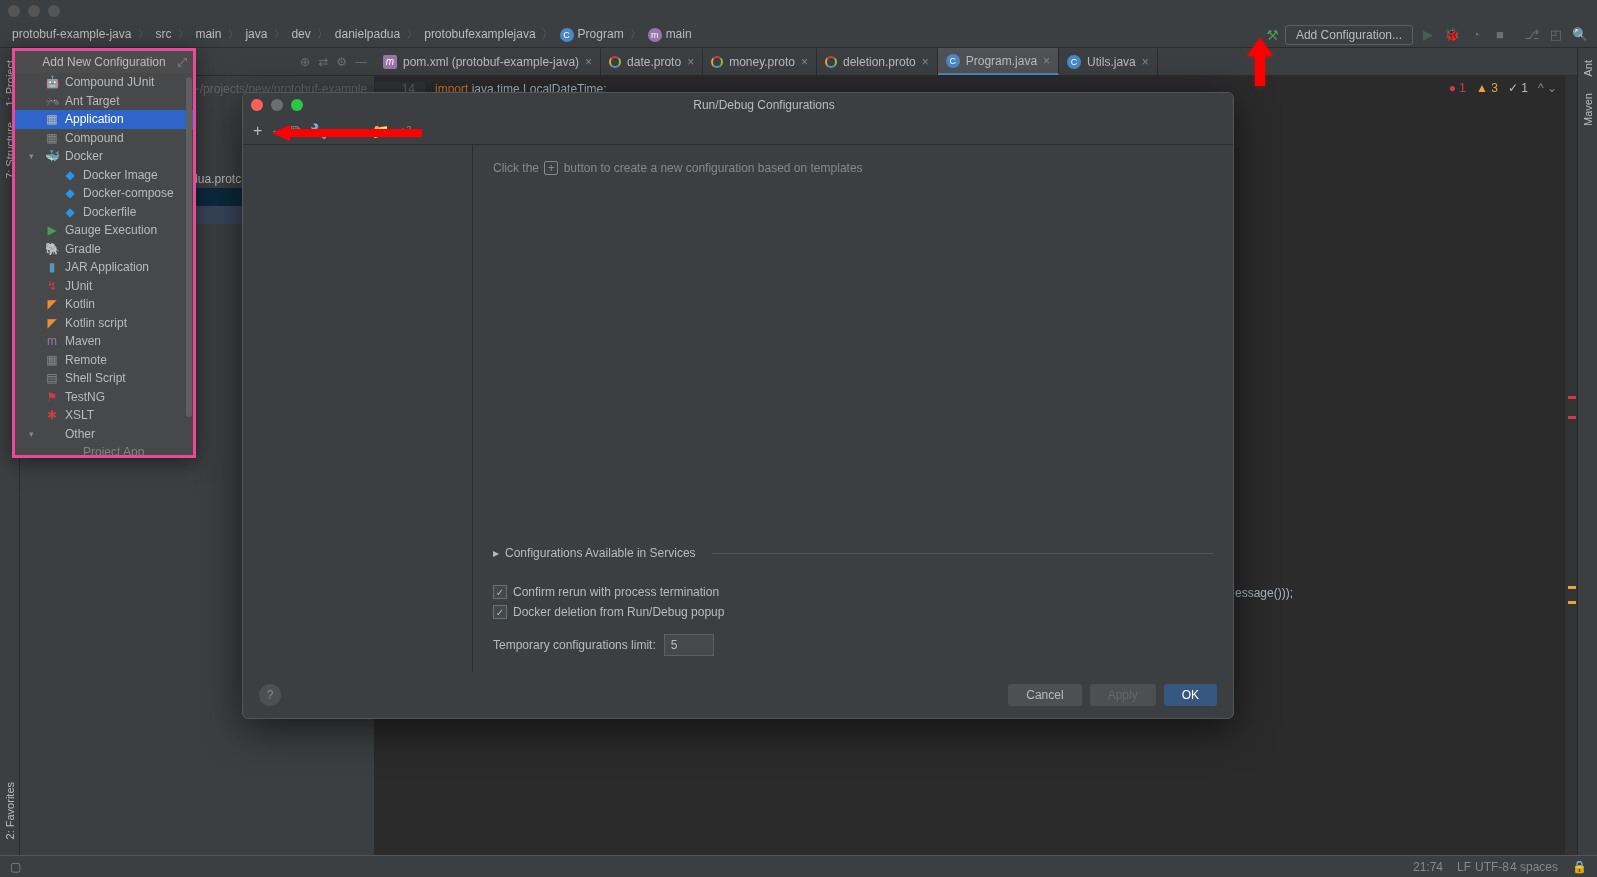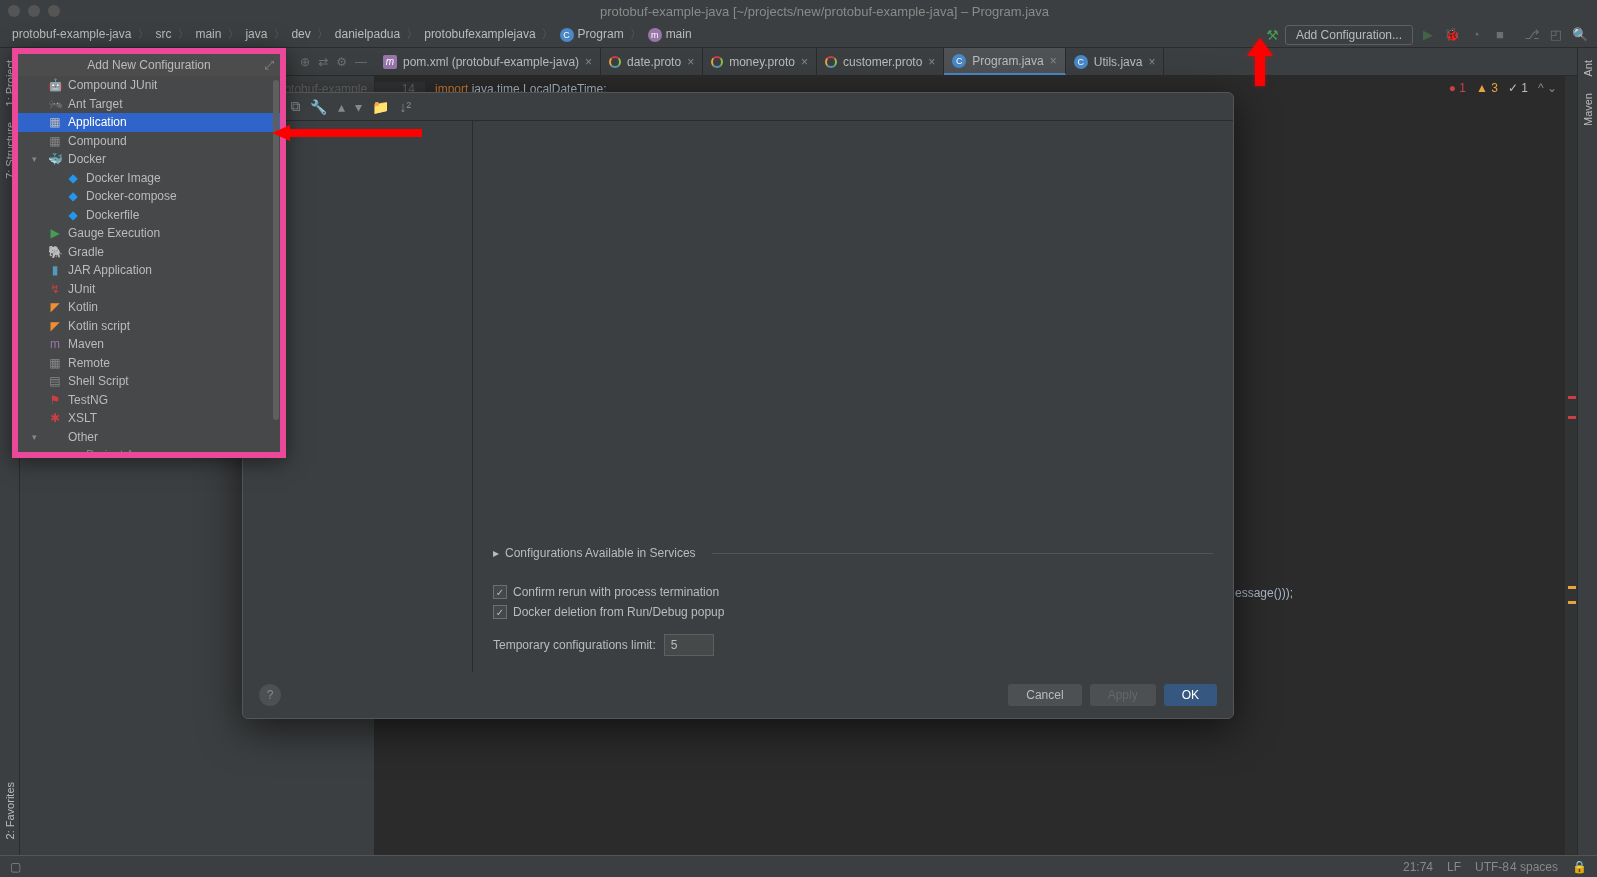--- a/index.html
+++ b/index.html
@@ -87,21 +87,21 @@
 .dlg-tl.g { background: #28c840; }
 .dlg-title-text { flex: 1; text-align: center; color: #bbb; }
 .dlg-toolbar { height: 28px; display: flex; align-items: center; padding: 0 10px; gap: 10px; border-bottom: 1px solid #2b2b2b; }
 .dlg-toolbar span { color: #888; cursor: pointer; font-size: 14px; }
 .dlg-toolbar span.add { color: #bbb; font-size: 16px; }
 .dlg-body { flex: 1; display: flex; }
 .dlg-left { width: 230px; background: #3c3f41; border-right: 1px solid #2b2b2b; position: relative; }
 .dlg-right { flex: 1; padding: 16px 20px; display: flex; flex-direction: column; }
 
 
-.config-popup { position: absolute; left: 12px; top: 48px; width: 274px; height: 410px; background: #46484a; border: 6px solid #ec4899; box-shadow: 0 4px 20px rgba(0,0,0,0.5); z-index: 10; display: flex; flex-direction: column; }
+.config-popup { position: absolute; left: 12px; top: 48px; width: 184px; height: 410px; background: #46484a; border: 3px solid #ec4899; box-shadow: 0 4px 20px rgba(0,0,0,0.5); z-index: 10; display: flex; flex-direction: column; }
 .popup-header { background: #4c4c4c; padding: 4px 8px; text-align: center; color: #bbb; position: relative; }
 .popup-header .expand { position: absolute; right: 6px; color: #888; }
 .popup-list { flex: 1; overflow-y: auto; }
 .popup-item { display: flex; align-items: center; height: 18.5px; padding: 0 8px; cursor: pointer; gap: 6px; }
 .popup-item.selected { background: #2f65ca; color: #fff; }
 .popup-item .pi-arrow { width: 10px; font-size: 9px; color: #888; }
 .popup-item .pi-icon { width: 14px; text-align: center; }
 .popup-scroll { width: 6px; background: #5e6060; position: absolute; right: 1px; top: 26px; height: 340px; border-radius: 3px; }
 
 .dlg-hint { color: #888; }
@@ -135,21 +135,20 @@
 </style>
 </head>
 <body>
 
 <div class="titlebar">
   <div class="traffic-lights">
     <div class="tl"></div>
     <div class="tl"></div>
     <div class="tl"></div>
   </div>
-  <div class="title-text">protobuf-example-java [~/projects/new/protobuf-example-java] – Program.java</div>
 </div>
 
 <div class="topbar">
   <div class="breadcrumb">
     <span class="bc-item">protobuf-example-java</span>
       <span class="bc-sep">〉</span>
     <span class="bc-item">src</span>
       <span class="bc-sep">〉</span>
     <span class="bc-item">main</span>
       <span class="bc-sep">〉</span>
@@ -288,21 +287,21 @@
       <span>date.proto</span>
       <span class="tab-close">×</span>
     </div>
   <div class="tab">
       <span class="tab-icon proto"></span>
       <span>money.proto</span>
       <span class="tab-close">×</span>
     </div>
   <div class="tab">
       <span class="tab-icon proto"></span>
-      <span>customer.proto</span>
+      <span>deletion.proto</span>
       <span class="tab-close">×</span>
     </div>
   <div class="tab active">
       <span class="tab-icon c">C</span>
       <span>Program.java</span>
       <span class="tab-close">×</span>
     </div>
   <div class="tab">
       <span class="tab-icon c">C</span>
       <span>Utils.java</span>
@@ -327,33 +326,44 @@
 </div>
 
 <div class="scroll-marks" style="right:20px">
   <div class="mark" style="top:320px;background:#cc3e44"></div>
   <div class="mark" style="top:340px;background:#cc3e44"></div>
   <div class="mark" style="top:510px;background:#e8a33d"></div>
   <div class="mark" style="top:525px;background:#e8a33d"></div>
 </div>
 
 <div class="dialog">
+  <div class="dlg-title">
+    <div class="dlg-traffic">
+      <div class="dlg-tl r"></div>
+      <div class="dlg-tl y"></div>
+      <div class="dlg-tl g"></div>
+    </div>
+    <div class="dlg-title-text">Run/Debug Configurations</div>
+  </div>
   <div class="dlg-toolbar">
     <span class="add">+</span>
     <span>−</span>
     <span>⧉</span>
     <span>🔧</span>
     <span>▴</span>
     <span>▾</span>
     <span>📁</span>
     <span>↓²</span>
   </div>
   <div class="dlg-body">
     <div class="dlg-left"></div>
     <div class="dlg-right">
+      <div class="dlg-hint">
+        <span>Click the </span><span class="dlg-plus">+</span><span> button to create a new configuration based on templates</span>
+      </div>
       <div class="dlg-section">
         <div class="section-header">▸ <span>Configurations Available in Services</span><span class="section-line"></span></div>
         <div style="height:16px"></div>
         <div class="checkbox-row">
             <span class="checkbox">✓</span>
             <span>Confirm rerun with process termination</span>
           </div>
         <div class="checkbox-row">
             <span class="checkbox">✓</span>
             <span>Docker deletion from Run/Debug popup</span>
@@ -509,16 +519,16 @@
   <div class="bb-right">
     <span class="bb-item">◔ <span>Event Log</span></span>
   </div>
 </div>
 
 <div class="status-bar" style="bottom:0;height:0"></div>
 <div style="position:absolute;left:0;right:0;bottom:0;height:22px;background:#3c3f41;display:flex;align-items:center;padding:0 10px;font-size:11px;color:#888;border-top:1px solid #555">
   <span>▢</span>
   <span style="margin-left:auto">21:74</span>
   <span style="margin-left:14px">LF</span>
-  <span style="margin-left:14px">UTF-8</span>
+  <span style="margin-left:4px">UTF-8</span>
   <span style="margin-left:1px">4 spaces</span>
   <span style="margin-left:14px">🔒</span>
 </div>
 
 </body></html>

